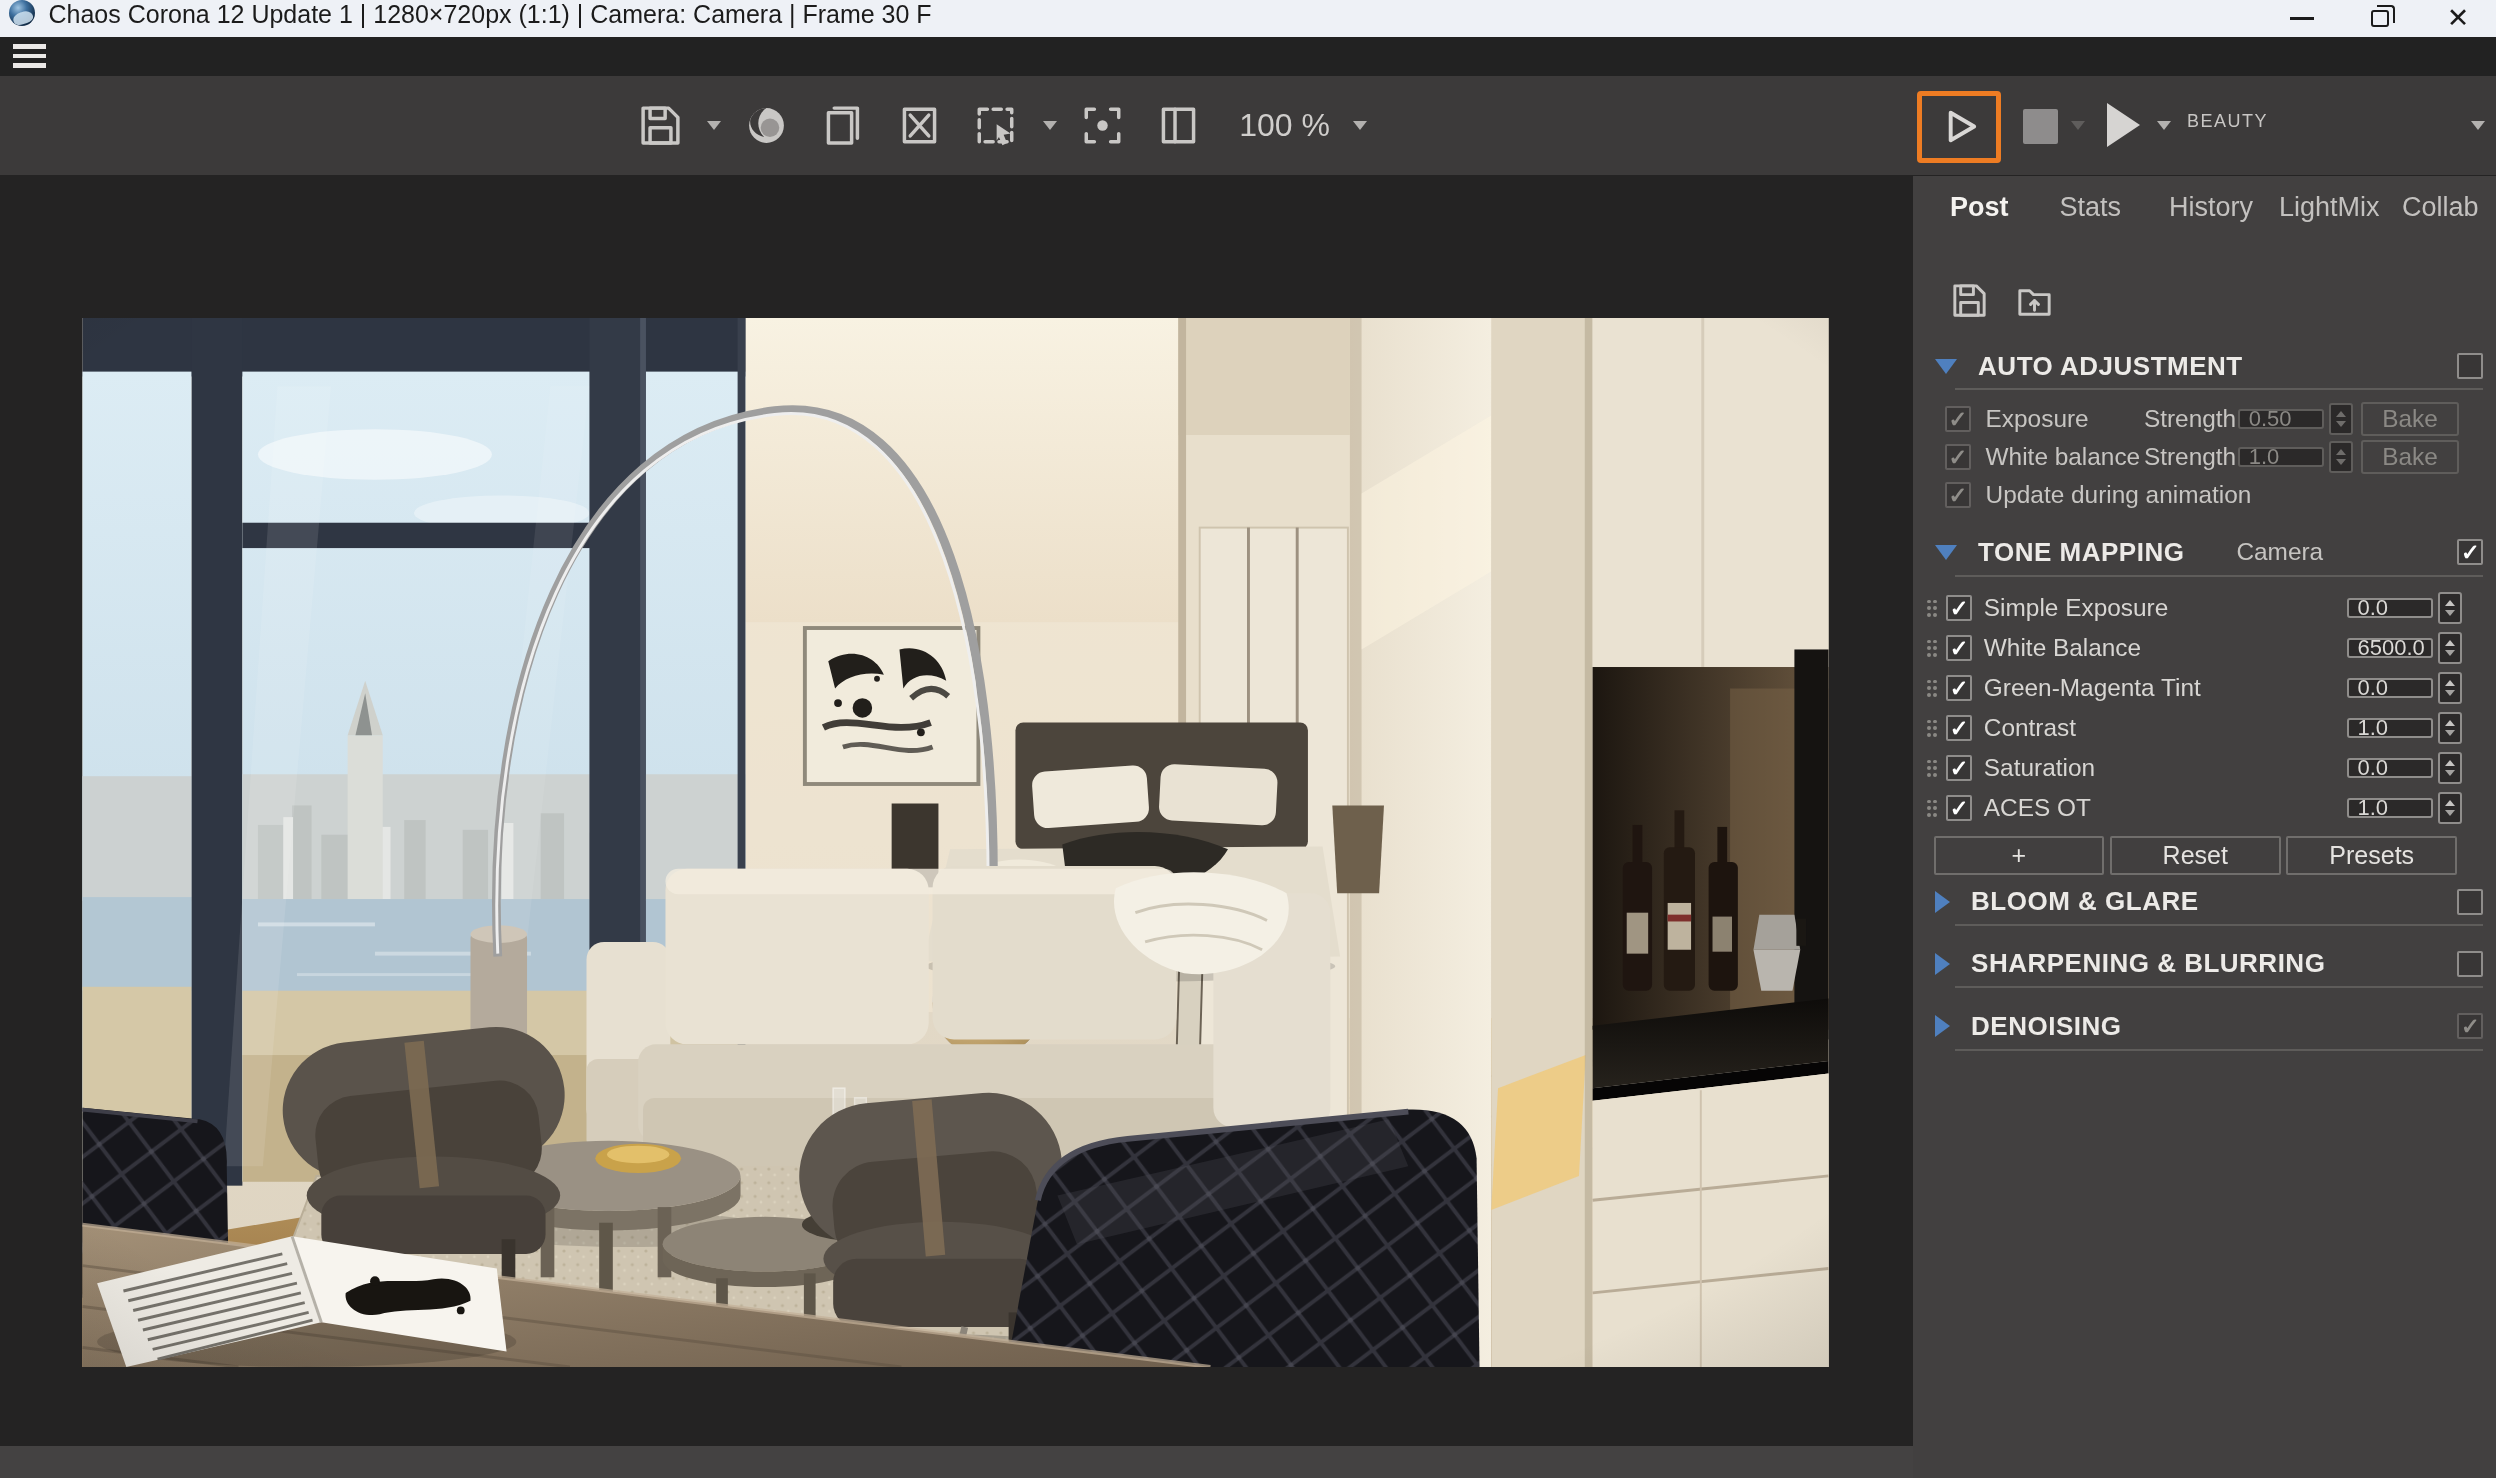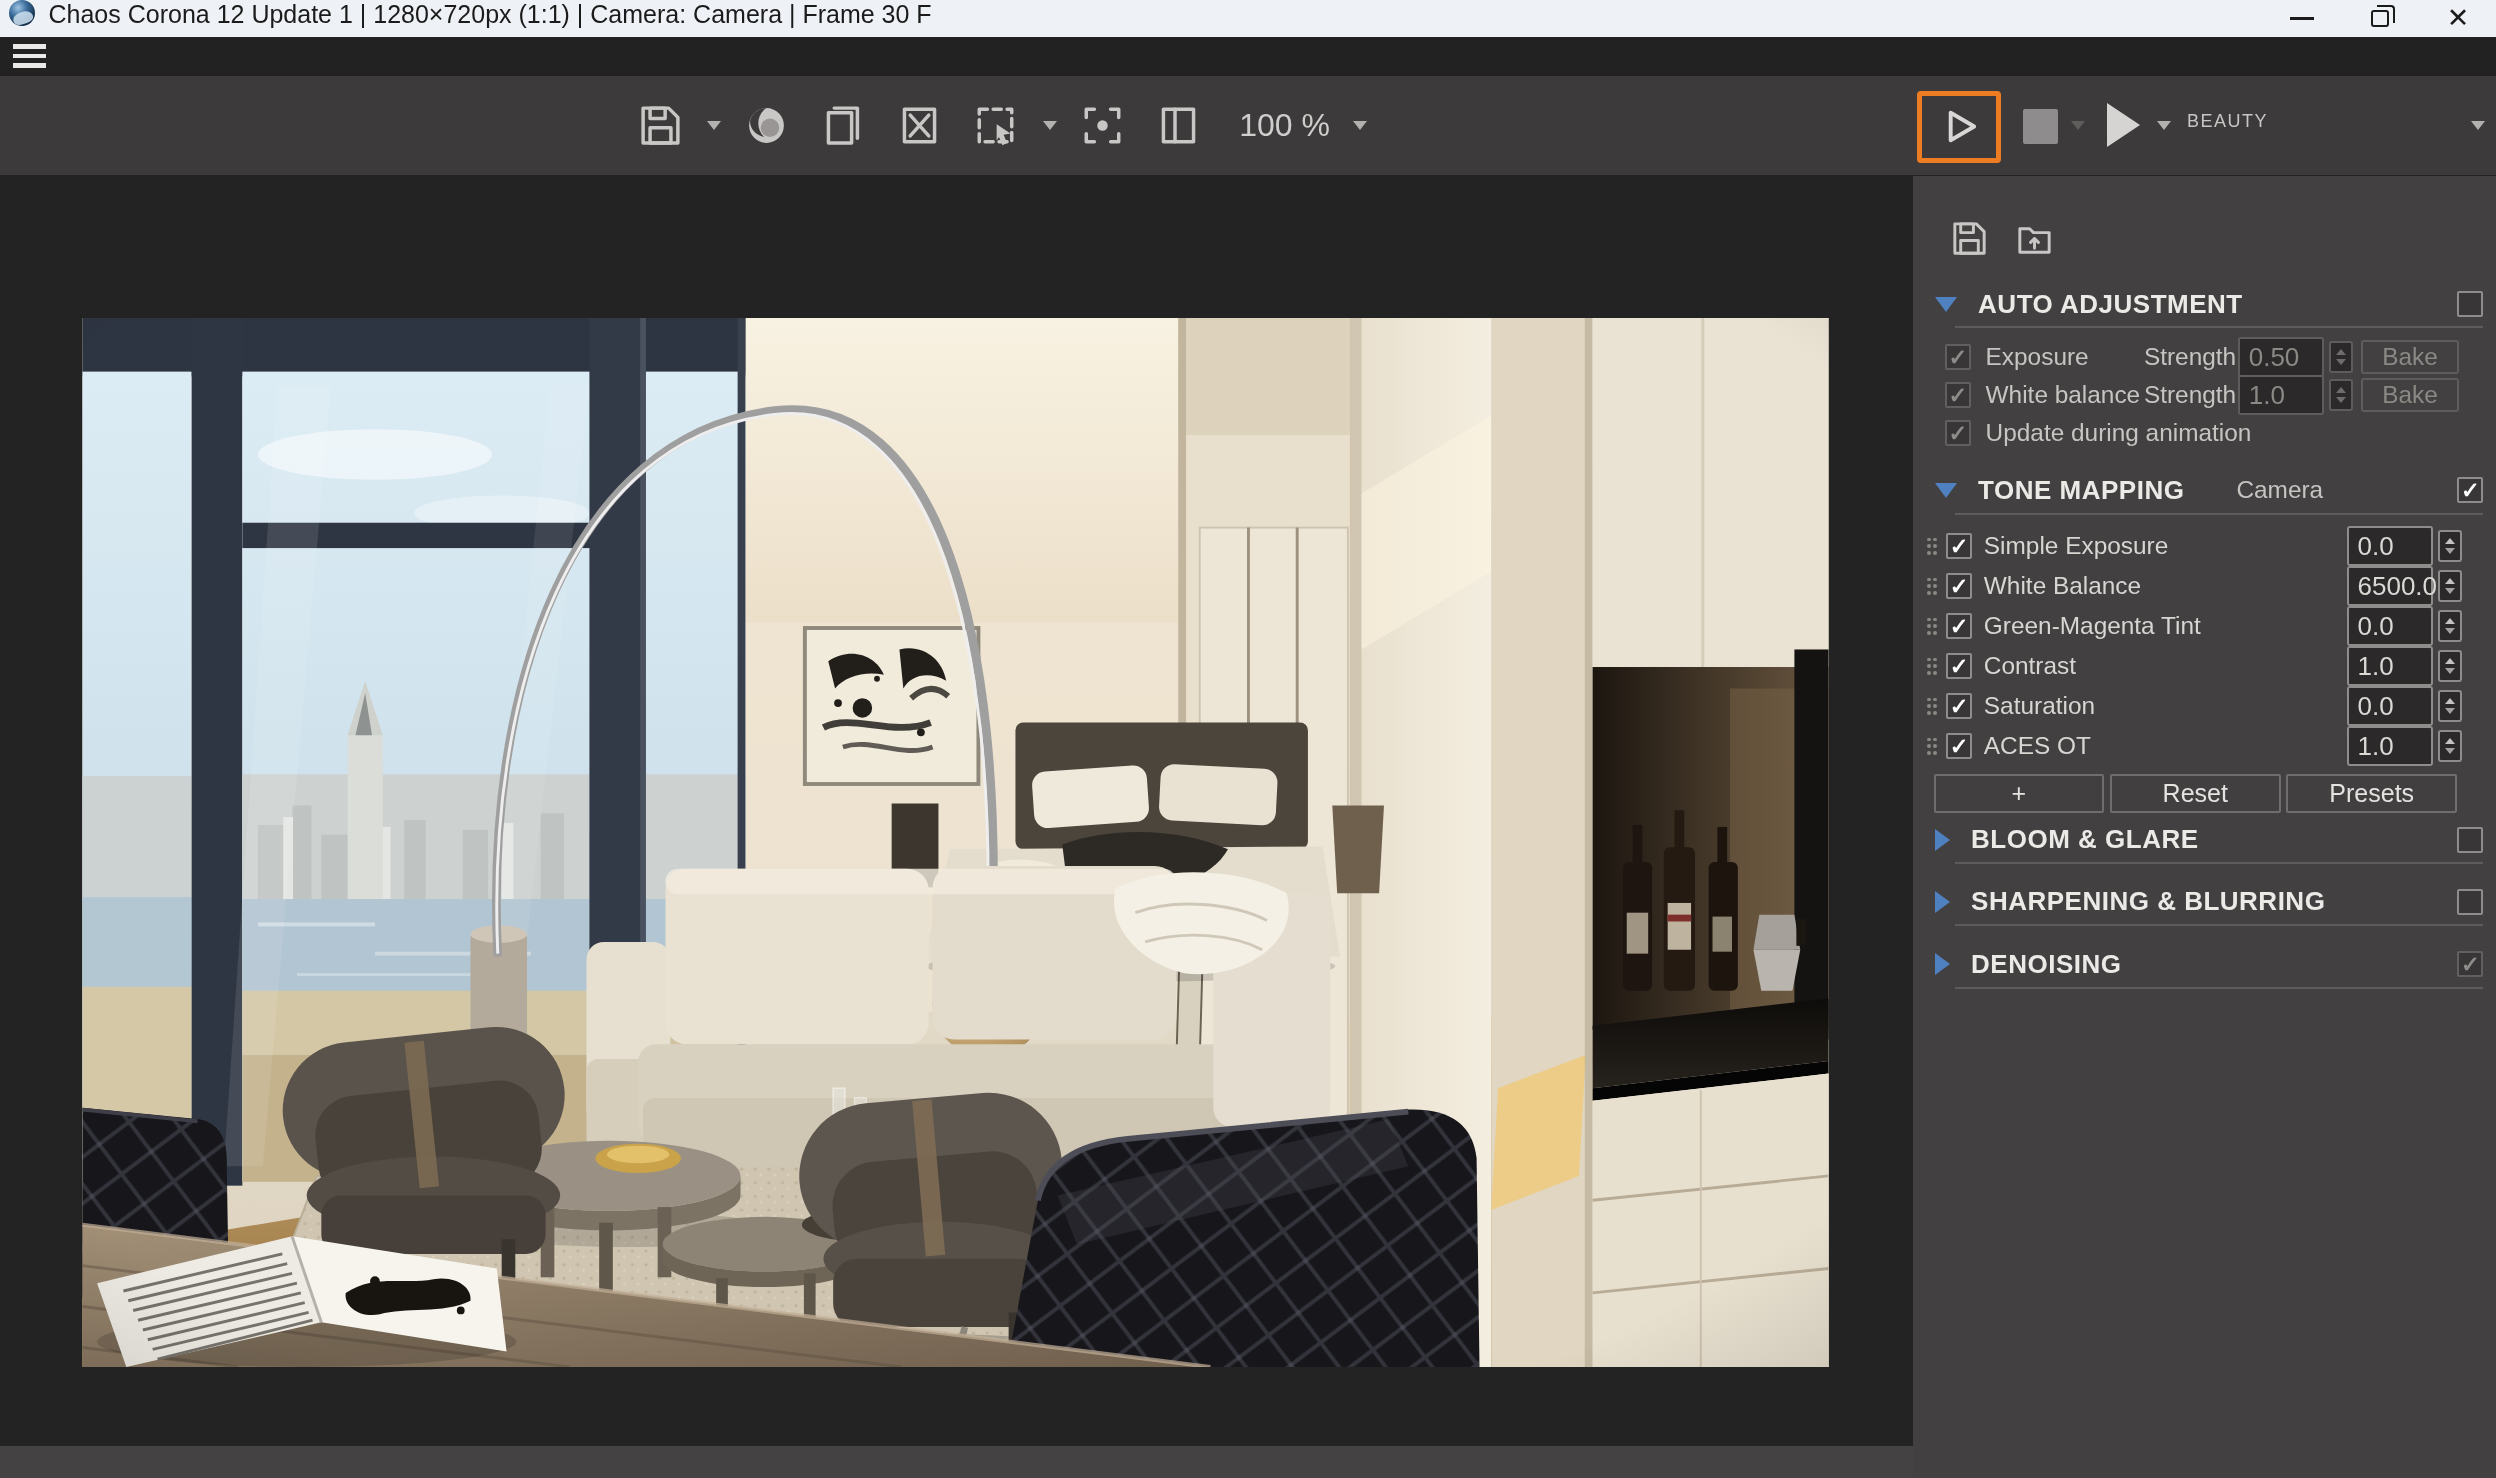--- a/index.html
+++ b/index.html
@@ -75,22 +75,22 @@
   .sect-line { border-bottom:2.9px solid #5e5c5a; margin:5.9px 12.7px 0 42px; }
 
   .cb { width:26px; height:26px; border:2.9px solid #8f8d8b; background:#383636; border-radius:2px;
         display:flex; align-items:center; justify-content:center; font-size:22.4px; font-weight:bold; color:#ffffff; flex:none; }
   .cb.dim { border-color:#625f5e; color:#8f8d89; }
   .cb.empty { color:transparent; }
 
   .arow { display:flex; align-items:center; height:38px; margin:0 37px 0 32px; color:#c7c5c2; }
   .arow .lbl { margin-left:14.6px; }
   .strength { width:94px; flex:none; }
-  .numbox { width:86px; height:40px; background:#2b2929; border:2.9px solid #8f8d8b; border-radius:2.9px;
-            display:flex; align-items:center; padding-left:8.8px; font-size:26px; color:#dbd9d6; flex:none; }
+  .numbox { width:86px; height:20px; background:#2b2929; border:2.9px solid #8f8d8b; border-radius:2.9px;
+            display:flex; align-items:center; padding-left:8.8px; font-size:22px; color:#dbd9d6; flex:none; }
   .numbox.dim { border-color:#5f5d5b; color:#8b8985; }
   .spin { width:24.4px; height:32px; background:#2b2929; border:2.9px solid #8f8d8b; border-radius:2.9px;
           display:flex; flex-direction:column; align-items:center; justify-content:center; gap:3.9px; margin-left:4.9px; flex:none; }
   .spin .up { width:0; height:0; border-left:5.9px solid transparent; border-right:5.9px solid transparent;
               border-bottom:6.8px solid #c6c4c2; }
   .spin .dn { width:0; height:0; border-left:5.9px solid transparent; border-right:5.9px solid transparent;
               border-top:6.8px solid #a3a19f; }
   .spin.dim { border-color:#5f5d5b; }
   .spin.dim .up { border-bottom-color:#6f6d6b; }
   .spin.dim .dn { border-top-color:#6f6d6b; }
@@ -469,20 +469,27 @@
     <circle cx="300" cy="988" r="5" fill="#181511"></circle>
       <circle cx="388" cy="1018" r="4" fill="#181511"></circle>
 
     <rect x="0" y="0" width="1791" height="1076" fill="url(#vigG)"></rect>
   </svg>
 </div>
 <div id="statusbar"></div>
 
 <div id="panel">
 
+  <div class="tabs">
+    <span class="tab active" style="margin-left:37px">Post</span>
+    <span class="tab" style="margin-left:51px">Stats</span>
+    <span class="tab" style="margin-left:48px">History</span>
+    <span class="tab" style="margin-left:26px">LightMix</span>
+    <span class="tab" style="margin-left:22.4px">Collab</span>
+  </div>
 
   <div class="fileicons">
     <div>
       <svg viewBox="0 0 44 44">
         <path d="M7 7 H29 L37 15 V37 H7 Z"></path>
           <rect x="13" y="7" width="13" height="9"></rect>
           <rect x="13" y="24" width="18" height="13"></rect>
       </svg>
     </div>
     <div>

